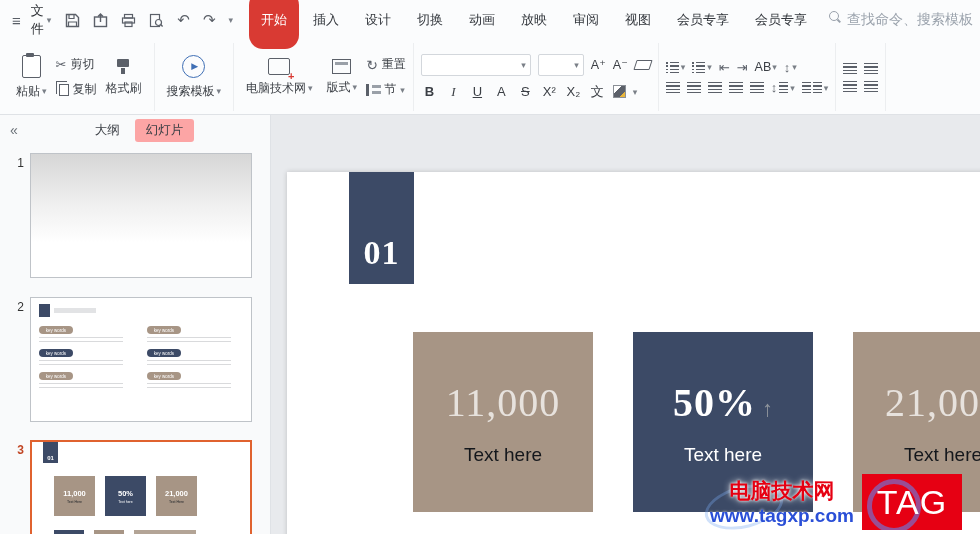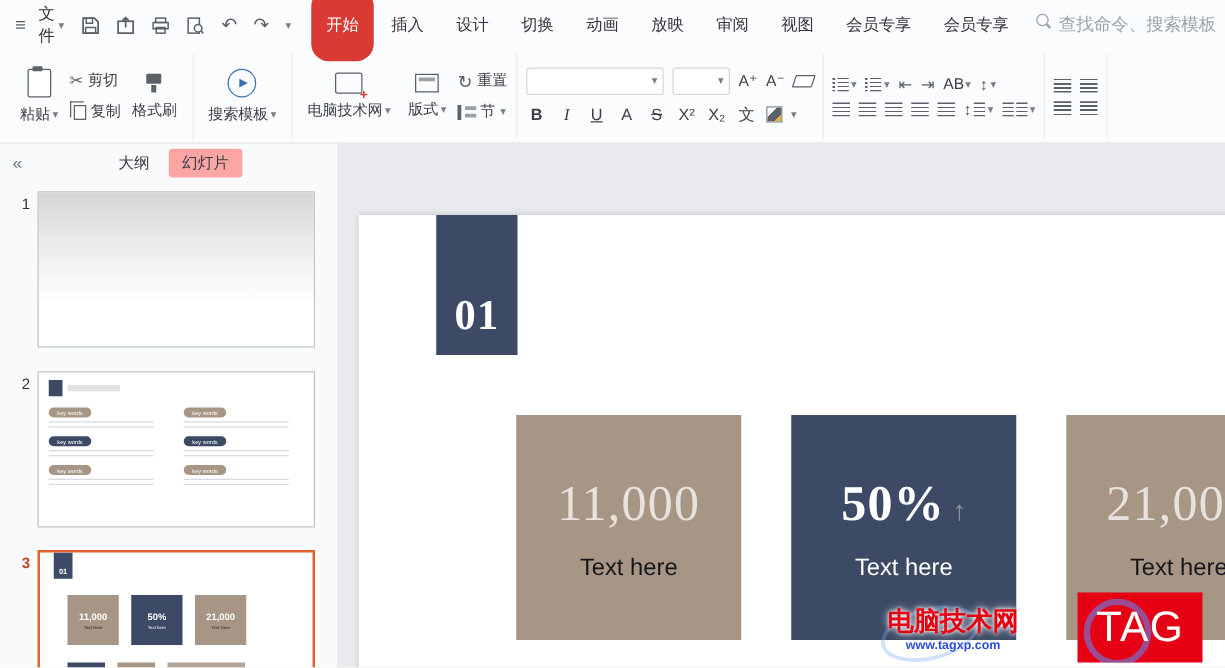--- a/index.html
+++ b/index.html
@@ -115,21 +115,21 @@
 .card.c2 .val{color:#fff;font-weight:bold}
 .uparrow{font-size:22px;font-weight:bold;color:#8e949c}
 .card .cap{font-size:19px;color:#14171c}
 .card.c2 .cap{color:#fff}
 
 
 .wm{position:absolute;right:16px;bottom:0;width:256px;height:64px;z-index:6;display:flex;align-items:center;justify-content:space-between;gap:8px;padding:4px 2px}
 .wm::before{content:"";position:absolute;left:-4px;top:16px;width:74px;height:36px;border:3px solid rgba(120,170,240,.35);border-radius:50%;transform:rotate(-14deg)}
 .wm-text{text-align:center;position:relative}
 .wm-name{color:#e60012;font-size:21px;font-weight:bold;text-shadow:0 0 3px #fff,0 0 7px #fff;white-space:nowrap}
-.wm-url{color:#2a4fd7;font-size:10px;font-weight:bold;text-shadow:0 0 3px #fff;white-space:nowrap}
+.wm-url{color:#2a4fd7;font-size:19px;font-weight:bold;text-shadow:0 0 3px #fff;white-space:nowrap}
 .wm-logo{width:100px;height:56px;background:#e60013;display:flex;align-items:center;justify-content:center;position:relative;overflow:hidden;flex:0 0 auto}
 .wm-logo::before{content:"";position:absolute;left:5px;top:5px;width:44px;height:44px;border:5px solid rgba(90,140,255,.55);border-radius:50%}
 .wm-logo .tag{color:#fff;font-size:34px;font-weight:normal;letter-spacing:1px;position:relative}
 </style>
 </head>
 <body>
 
 <div class="app">
 
   <div class="topbar">

